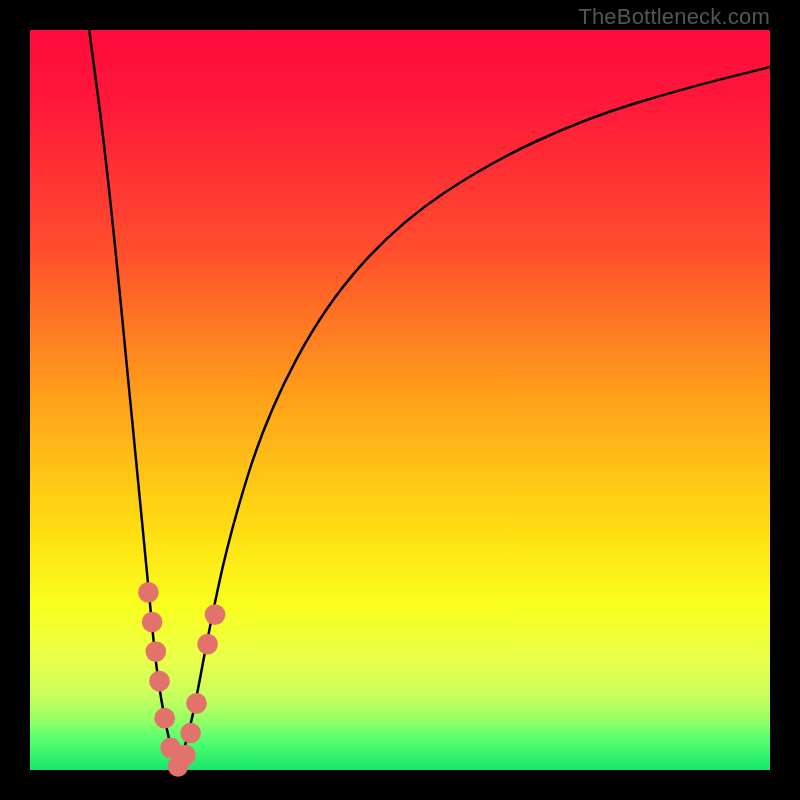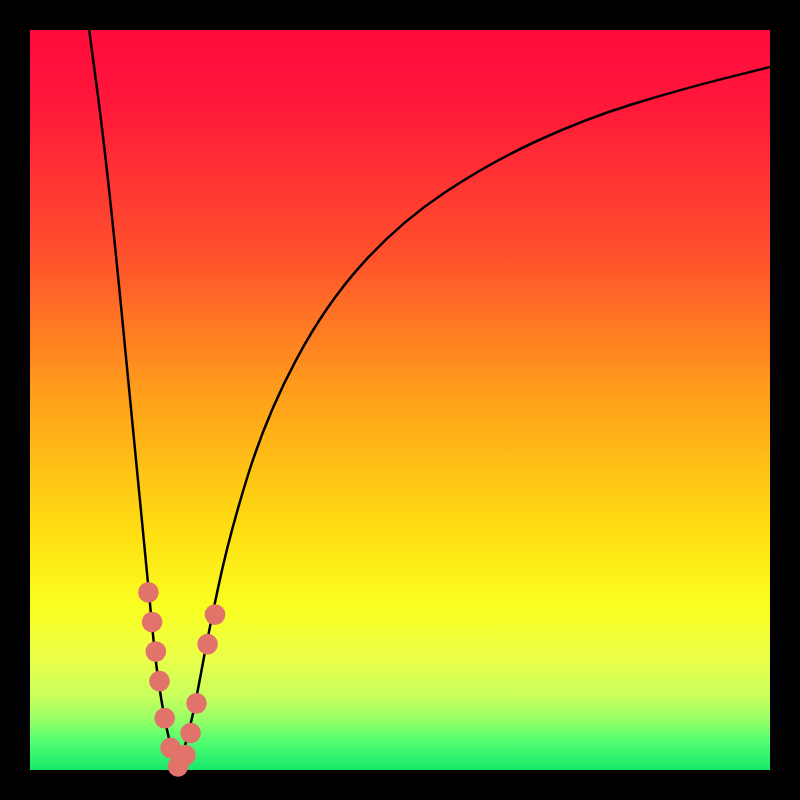--- a/index.html
+++ b/index.html
@@ -66,20 +66,21 @@
     fill: #e2736b;
     stroke: none;
   }
 </style>
 </head>
 <body>
 
 <div class="frame">
   <div class="plot"></div>
 
+  <div class="watermark">TheBottleneck.com</div>
 
   <svg class="overlay" viewBox="0 0 740 740" preserveAspectRatio="none">
     <path id="left-path" class="curve" d="M 59.2 0 Q 59.2 0 66.6 55.5 Q 74 111 81.4 181.29999999999998 Q 88.8 251.59999999999997 96.2 329.29999999999995 Q 103.60000000000001 407 111 481 Q 118.4 555 122.10000000000001 595.7 Q 125.80000000000001 636.4 131.35000000000002 669.7 Q 136.9 703 142.45 721.5 T 148 740"></path>
     <path id="right-path" class="curve" d="M 148 740 Q 148 740 155.4 714.1 Q 162.8 688.2 170.2 647.5 Q 177.6 606.8 188.7 555 Q 199.8 503.2 218.3 444 Q 236.8 384.8 266.4 329.3 Q 296 273.8 333 233.1 Q 370 192.39999999999998 414.4 162.8 Q 458.8 133.20000000000005 506.9 111 Q 555 88.79999999999995 603.1 73.99999999999994 Q 651.2 59.19999999999993 695.6 48.099999999999966 T 740 37"></path>
     <g id="beads">
         <circle cx="118.4" cy="562.4" r="10.36" class="bead"></circle>
         <circle cx="122.10000000000001" cy="592" r="10.36" class="bead"></circle>
         <circle cx="125.80000000000001" cy="621.6" r="10.36" class="bead"></circle>
         <circle cx="129.5" cy="651.2" r="10.36" class="bead"></circle>
         <circle cx="134.68" cy="688.2" r="10.36" class="bead"></circle>

